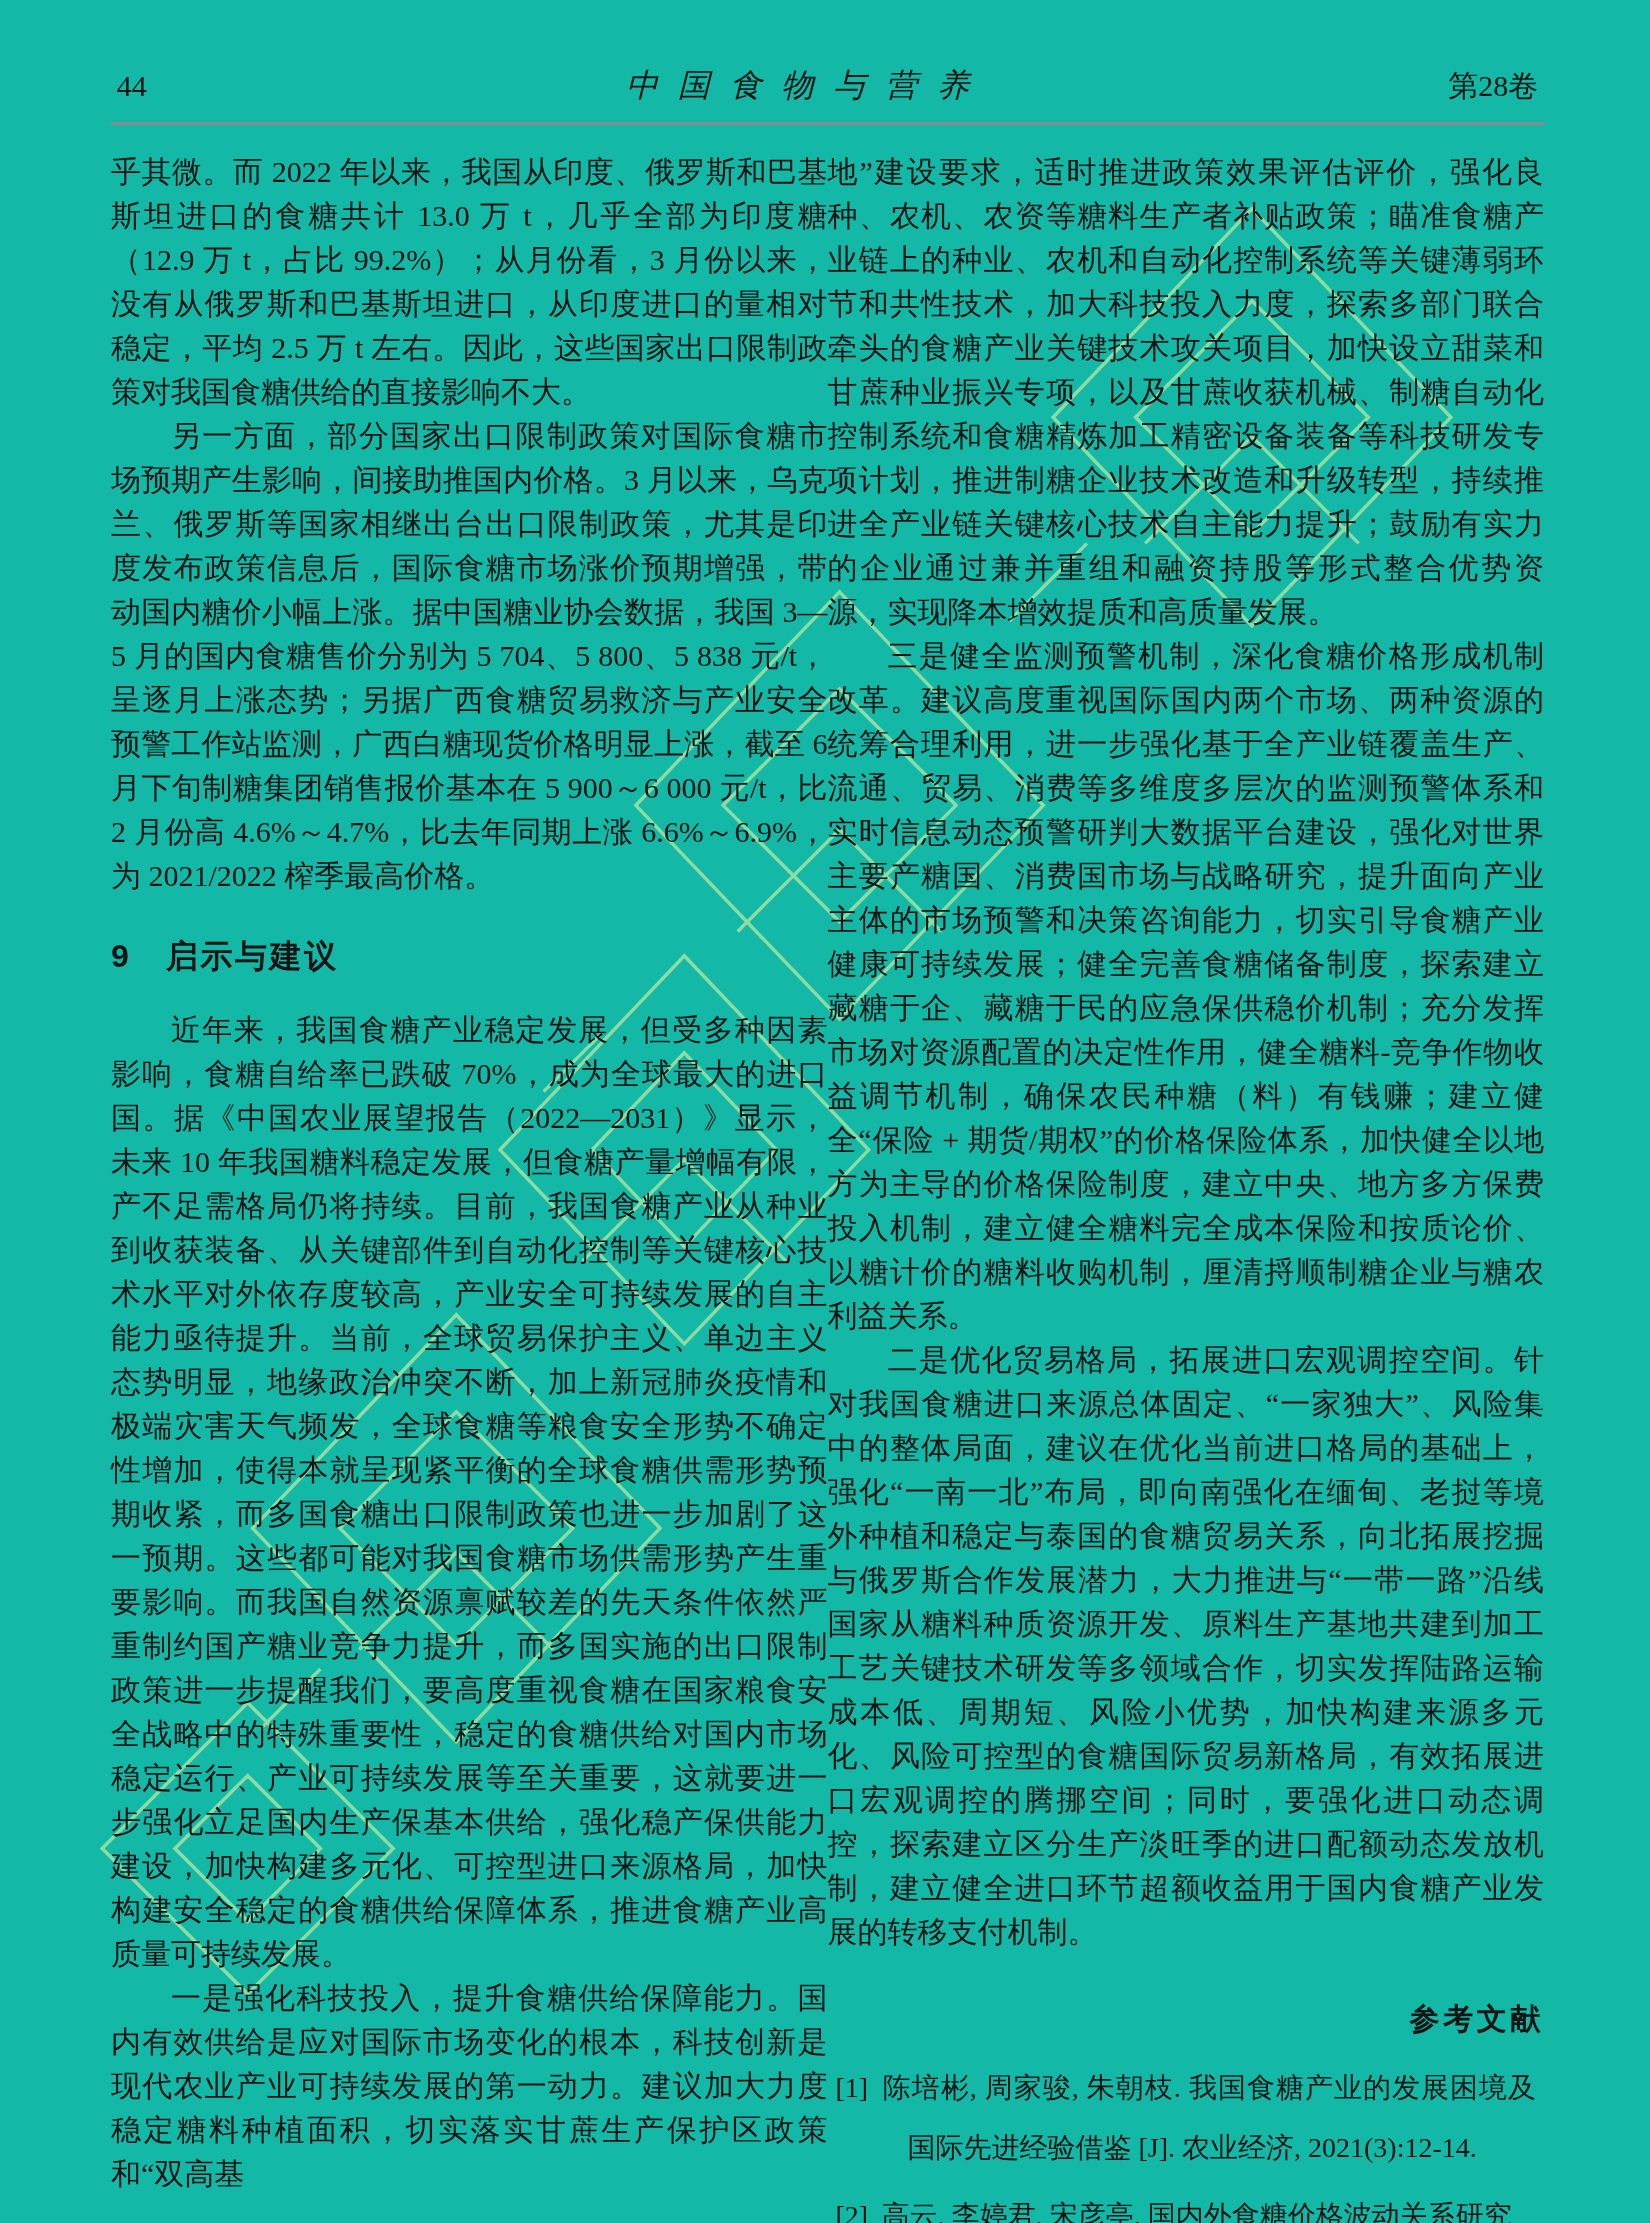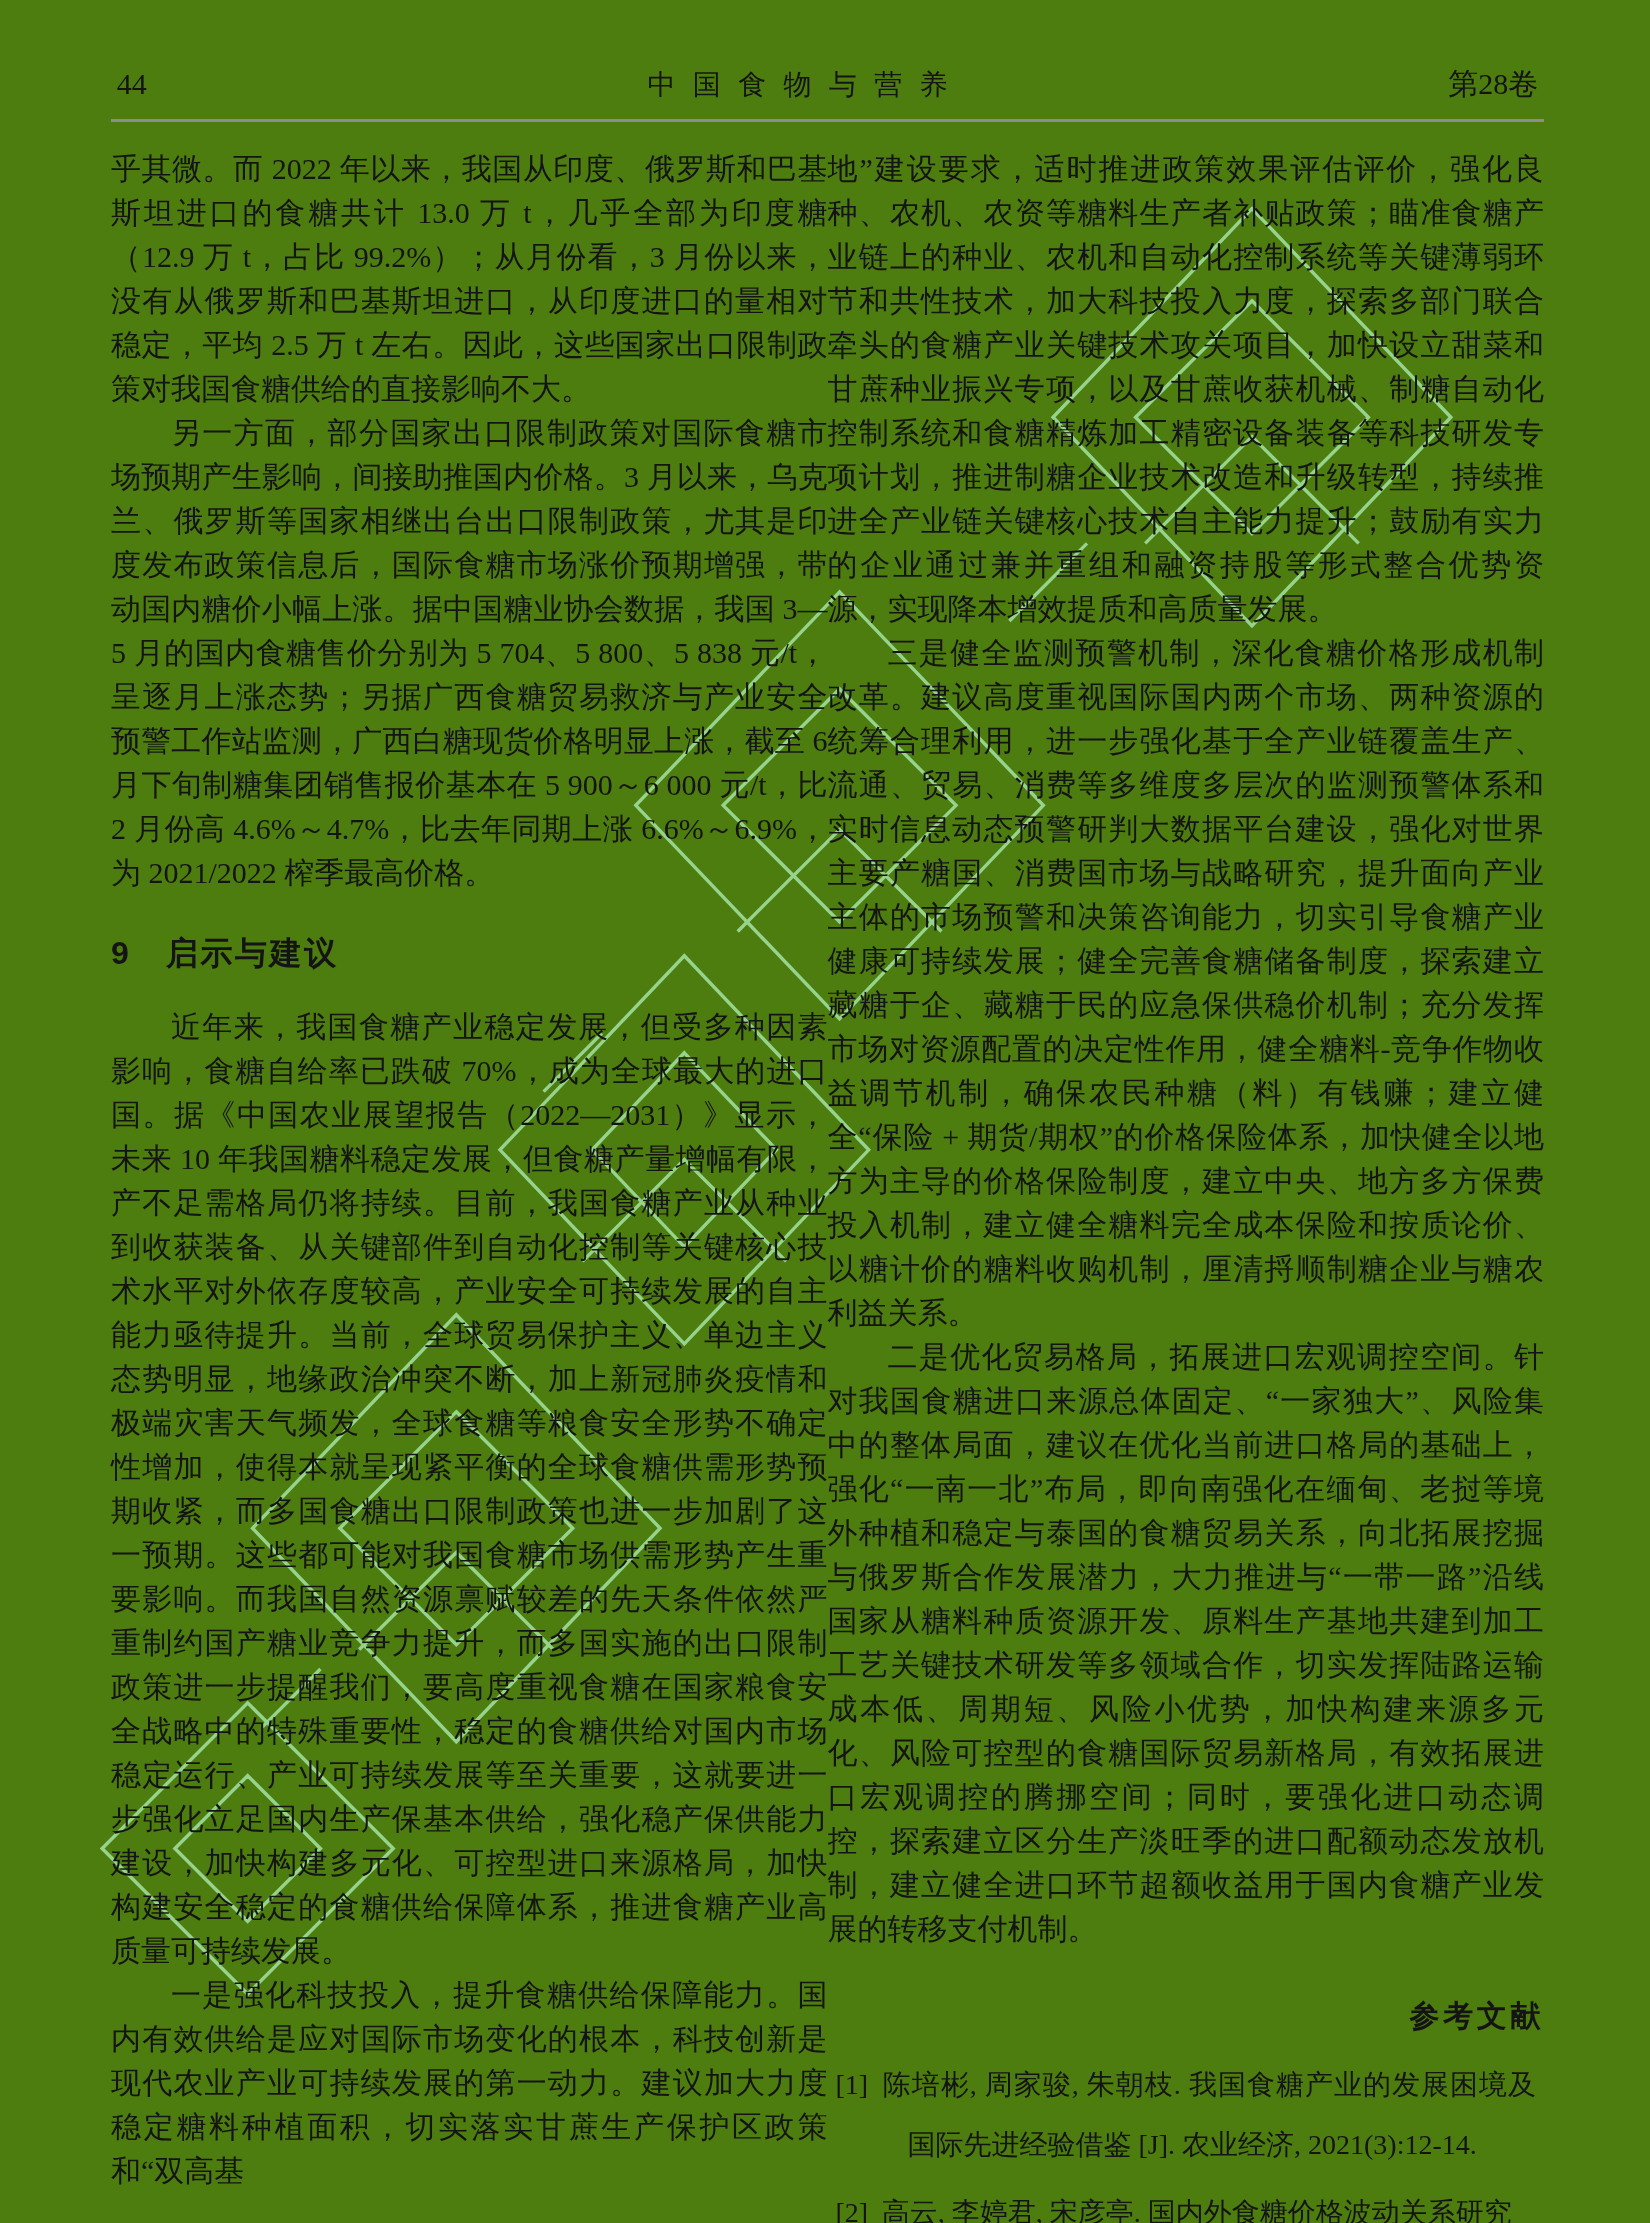--- a/index.html
+++ b/index.html
@@ -1,20 +1,20 @@
 <!DOCTYPE html>
 <html><head>
 <meta charset="utf-8">
 <style>
   html,body{margin:0;padding:0;background:#ffffff;}
   .page{
     position:relative;
     width:1651px;
     height:2223px;
-    background:#4d7c0f;
+    background:#14b8a6;
     box-sizing:border-box;
     padding:64px 107px 39px 111px;
     font-family:"Liberation Serif","DejaVu Serif",serif;
     color:#141414;
     overflow:hidden;
   }
   .watermark{
     position:absolute;
     left:0;top:0;
     z-index:0;
@@ -24,21 +24,22 @@
   header.pagehead{
     display:flex;
     align-items:baseline;
     justify-content:space-between;
     font-size:30px;
     padding:0 5.8px 13.6px 5.8px;
   }
   .journal-title{
     letter-spacing:0.62em;
     text-indent:0.62em;
-    font-size:28px;
+    font-size:32px;
+    font-style:italic;
   }
   .rule{
     height:3.9px;
     background:#8d8d8d;
     margin:0 0 25px 0;
   }
   .columns{
     display:flex;
   }
   .col{

